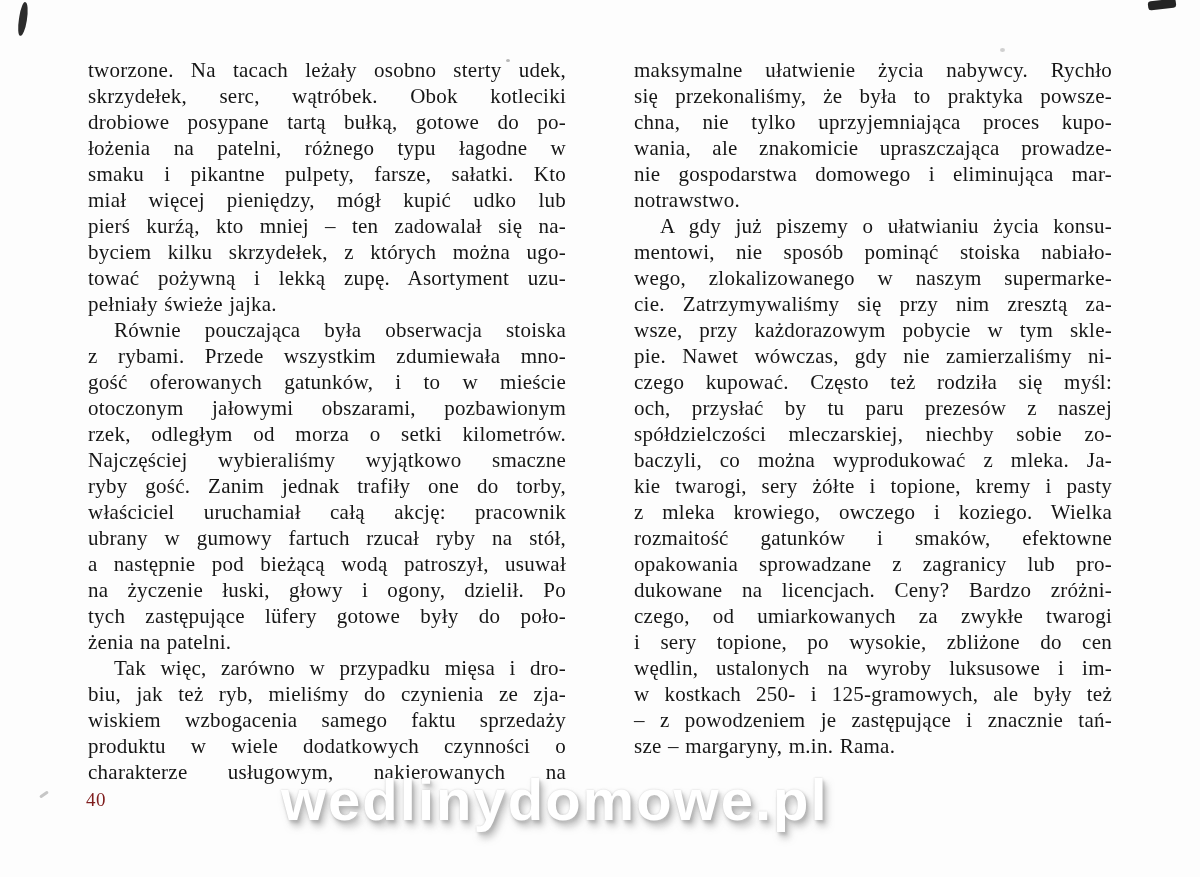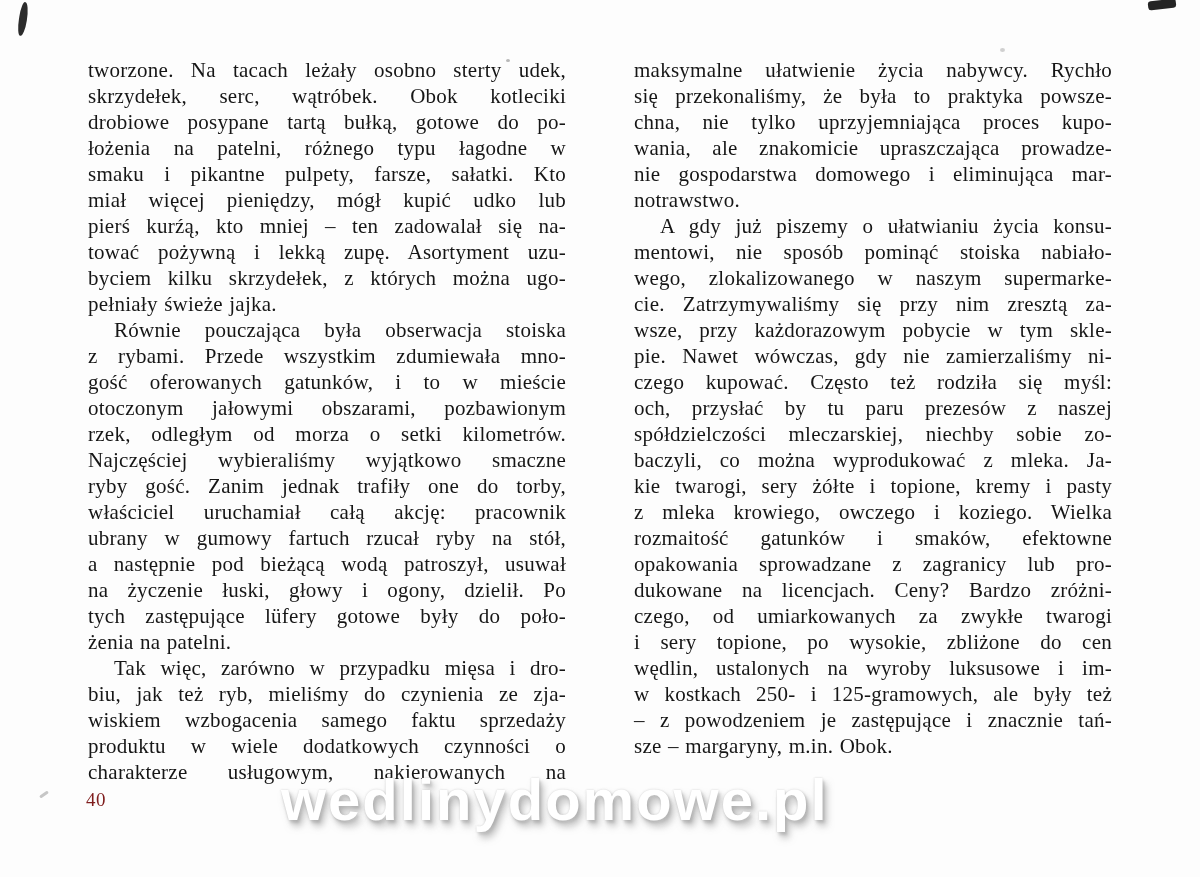--- a/index.html
+++ b/index.html
@@ -89,22 +89,22 @@
 <div class="page">
 
   <div class="column column-left">
       <div class="line">tworzone. Na tacach leżały osobno sterty udek,</div>
       <div class="line">skrzydełek, serc, wątróbek. Obok kotleciki</div>
       <div class="line">drobiowe posypane tartą bułką, gotowe do po-</div>
       <div class="line">łożenia na patelni, różnego typu łagodne w</div>
       <div class="line">smaku i pikantne pulpety, farsze, sałatki. Kto</div>
       <div class="line">miał więcej pieniędzy, mógł kupić udko lub</div>
       <div class="line">pierś kurźą, kto mniej – ten zadowalał się na-</div>
+      <div class="line">byciem kilku skrzydełek, z których można ugo-</div>
       <div class="line">tować pożywną i lekką zupę. Asortyment uzu-</div>
-      <div class="line">byciem kilku skrzydełek, z których można ugo-</div>
       <div class="line end">pełniały świeże jajka.</div>
       <div class="line indent">Równie pouczająca była obserwacja stoiska</div>
       <div class="line">z rybami. Przede wszystkim zdumiewała mno-</div>
       <div class="line">gość oferowanych gatunków, i to w mieście</div>
       <div class="line">otoczonym jałowymi obszarami, pozbawionym</div>
       <div class="line">rzek, odległym od morza o setki kilometrów.</div>
       <div class="line">Najczęściej wybieraliśmy wyjątkowo smaczne</div>
       <div class="line">ryby gość. Zanim jednak trafiły one do torby,</div>
       <div class="line">właściciel uruchamiał całą akcję: pracownik</div>
       <div class="line">ubrany w gumowy fartuch rzucał ryby na stół,</div>
@@ -139,21 +139,21 @@
       <div class="line">kie twarogi, sery żółte i topione, kremy i pasty</div>
       <div class="line">z mleka krowiego, owczego i koziego. Wielka</div>
       <div class="line">rozmaitość gatunków i smaków, efektowne</div>
       <div class="line">opakowania sprowadzane z zagranicy lub pro-</div>
       <div class="line">dukowane na licencjach. Ceny? Bardzo zróżni-</div>
       <div class="line">czego, od umiarkowanych za zwykłe twarogi</div>
       <div class="line">i sery topione, po wysokie, zbliżone do cen</div>
       <div class="line">wędlin, ustalonych na wyroby luksusowe i im-</div>
       <div class="line">w kostkach 250- i 125-gramowych, ale były też</div>
       <div class="line">– z powodzeniem je zastępujące i znacznie tań-</div>
-      <div class="line end">sze – margaryny, m.in. Obok.</div>
+      <div class="line end">sze – margaryny, m.in. Rama.</div>
     </div>
 
   <div class="page-number">40</div>
 
   <div class="watermark">wedlinydomowe.pl</div>
 
   <div class="artifact art-topleft"></div>
   <div class="artifact art-topright"></div>
   <div class="artifact art-tick-bl"></div>
   <div class="artifact art-speck-top"></div>

